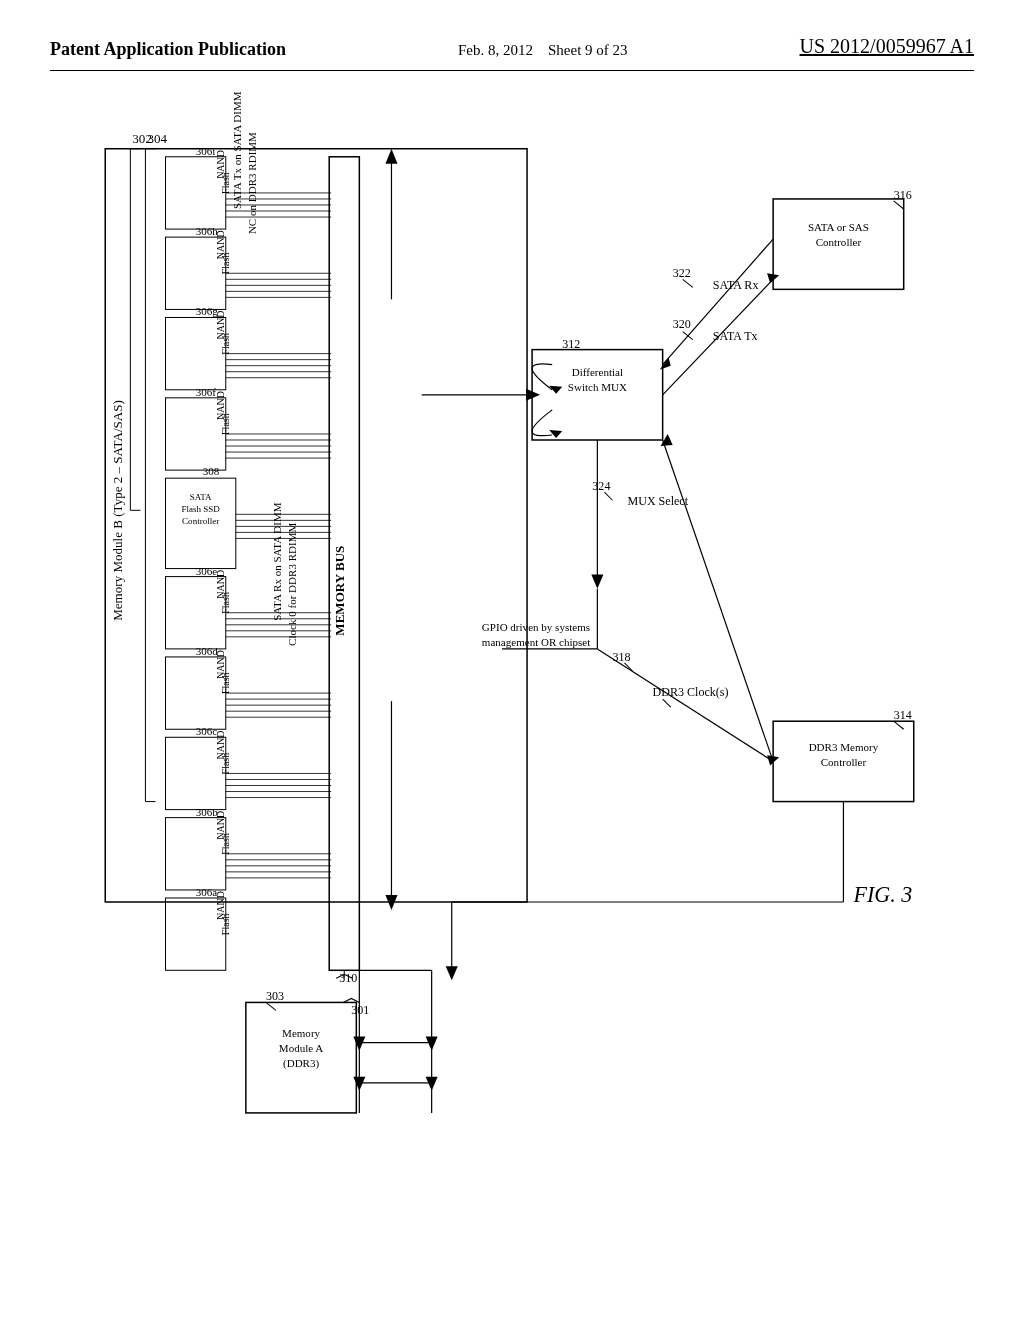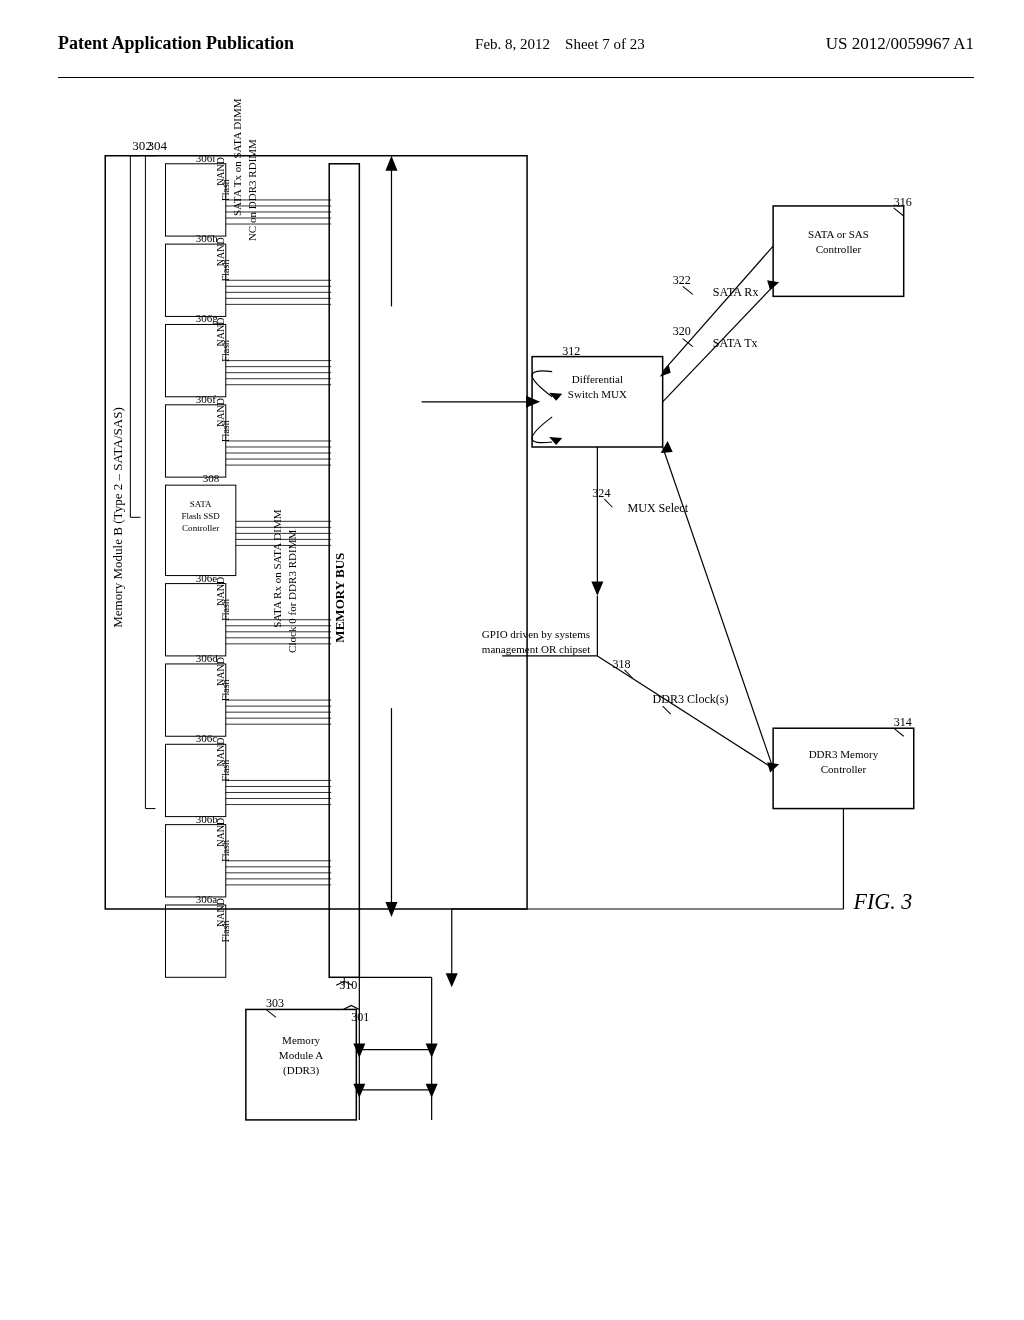--- a/index.html
+++ b/index.html
@@ -16,43 +16,43 @@
       width: 1024px;
       min-height: 1320px;
       background: #fff;
       position: relative;
       padding: 30px 50px;
     }
 
     .header {
       display: flex;
       justify-content: space-between;
-      align-items: center;
+      align-items: flex-end;
       margin-bottom: 10px;
-      padding-bottom: 20px;
+      padding-bottom: 8px;
       border-bottom: 1px solid #000;
-      margin-left: 8px;
     }
 
     .header-left {
       font-weight: bold;
       font-size: 18px;
       line-height: 1.4;
     }
 
     .header-center {
       font-size: 15px;
       text-align: center;
       line-height: 1.6;
     }
 
     .header-right {
-      font-size: 17px;
+      font-size: 20px;
       text-align: right;
       line-height: 1.6;
+      text-decoration: underline;
     }
 
     .diagram-area {
       position: relative;
       width: 100%;
       height: 1160px;
       margin-top: 20px;
     }
 
     svg {
@@ -64,21 +64,21 @@
     }
   </style>
 </head>
 <body>
 
 <div class="page">
   <div class="header">
     <div class="header-left">Patent Application Publication</div>
     <div class="header-center">
       <span>Feb. 8, 2012</span>&nbsp;&nbsp;&nbsp;
-      <span>Sheet 7 of 23</span>
+      <span>Sheet 9 of 23</span>
     </div>
     <div class="header-right">US 2012/0059967 A1</div>
   </div>
 
   <div class="diagram-area">
     <svg viewBox="0 0 920 1140" xmlns="http://www.w3.org/2000/svg">
 
       <rect x="55" y="50" width="420" height="750" fill="none" stroke="#000" stroke-width="1.5"></rect>
 
       <text x="-520" y="72" transform="rotate(-90)" font-family="Times New Roman" font-size="13" fill="#000">Memory Module B (Type 2 – SATA/SAS)</text>

